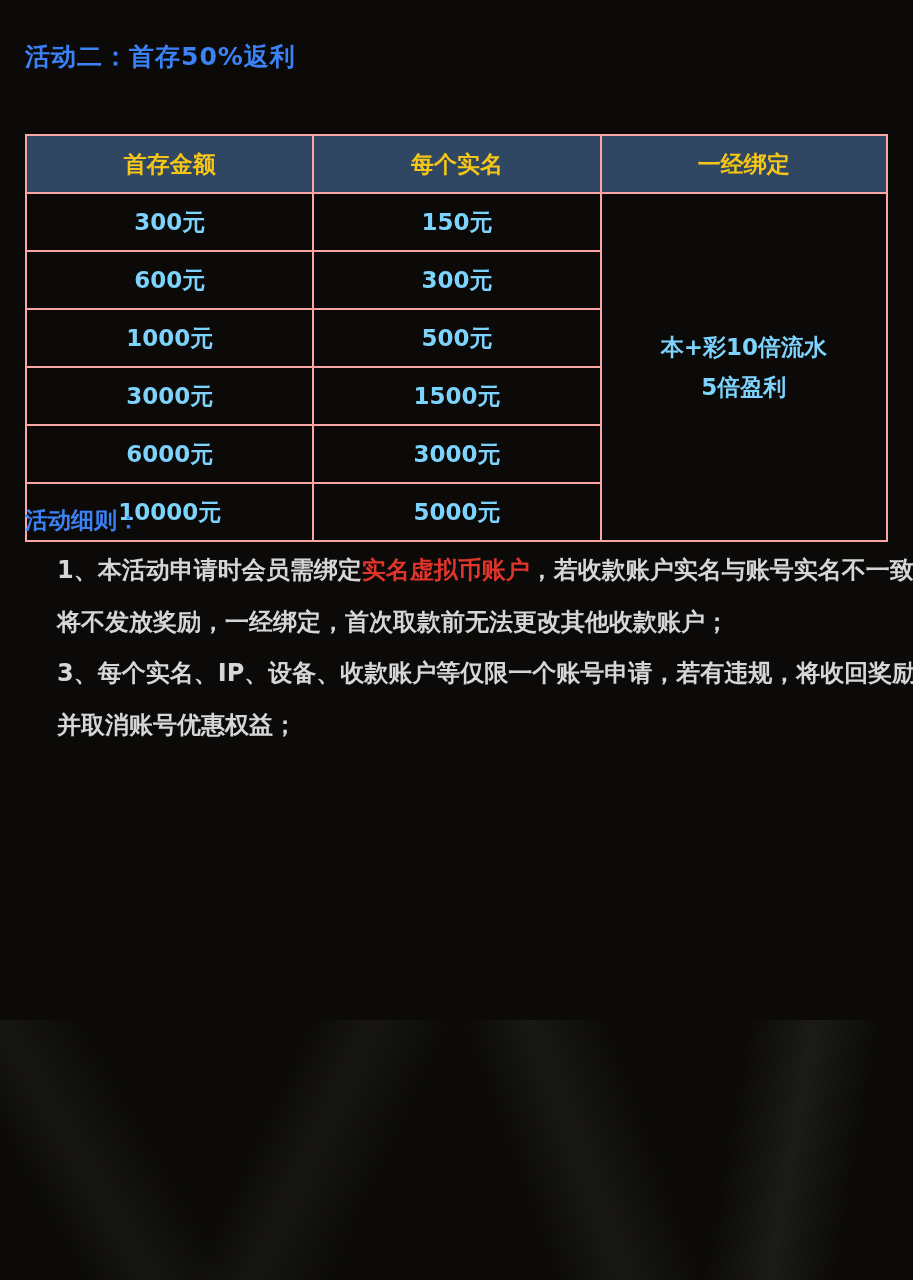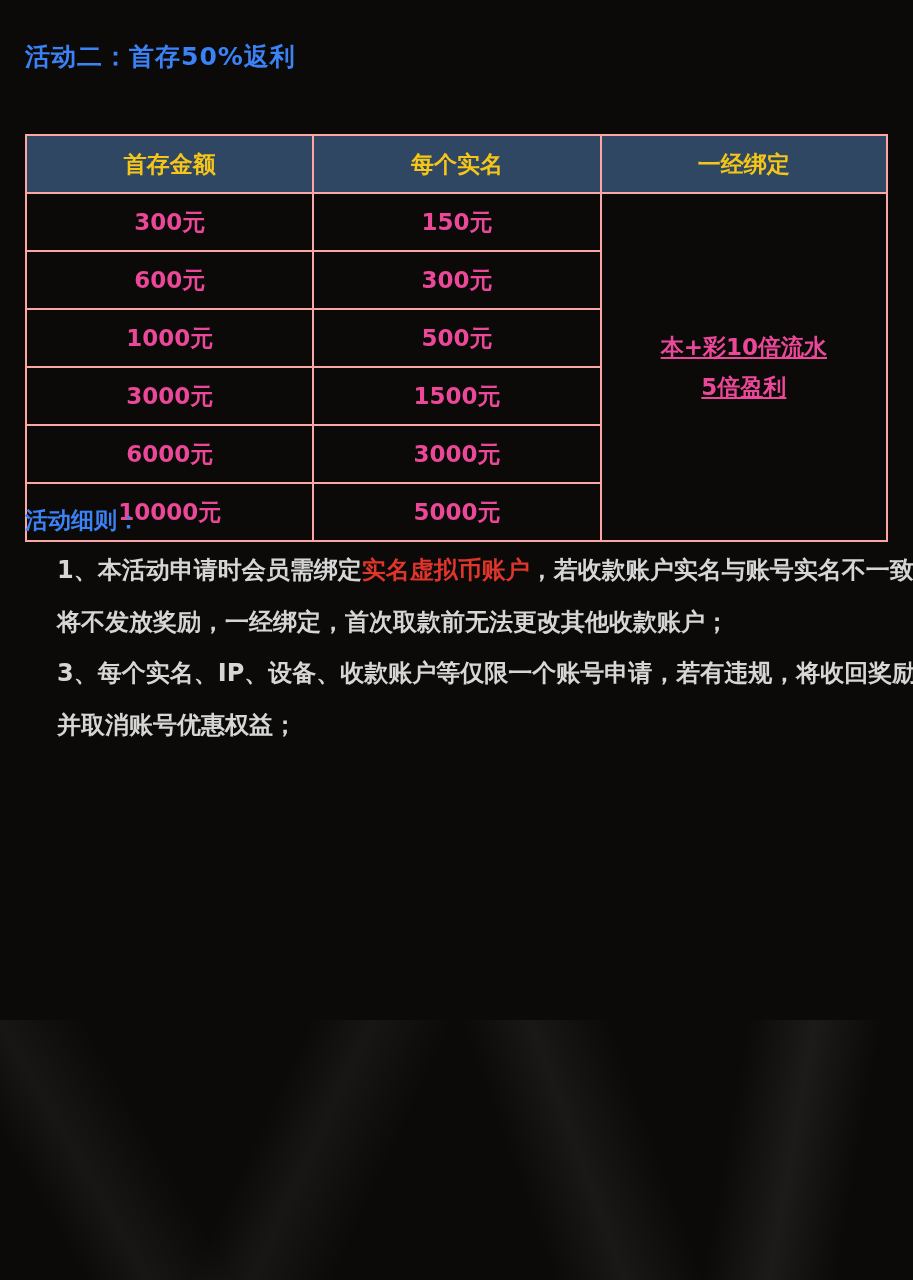--- a/index.html
+++ b/index.html
@@ -33,28 +33,28 @@
     padding: 8px;
     height: 40px;
   }
   .promo-table th {
     background: #2f4763;
     color: #f5c518;
     font-size: 23px; font-weight: bold;
   }
   .promo-table td {
     background: #0b0a08;
-    color: #ec4899;
+    color: #7dd3fc;
     font-size: 23px; font-weight: bold;
   }
   .promo-table col.c1 { width: 288px; }
   .promo-table col.c2 { width: 288px; }
   .promo-table col.c3 { width: 287px; }
   .req-cell { line-height: 40px; }
-  .req-cell span { display: block; text-decoration: underline; }
+  .req-cell span { display: block; }
   .rules-heading {
     position: absolute; left: 25px; top: 505px;
     color: #3b82f6; font-size: 23px; font-weight: bold;
   }
   .rules {
     position: absolute; left: 25px; top: 545px; width: 870px;
     color: #d6d6d6; font-size: 24px; font-weight: bold;
     line-height: 51.5px;
     margin-left: 32px;
   }

